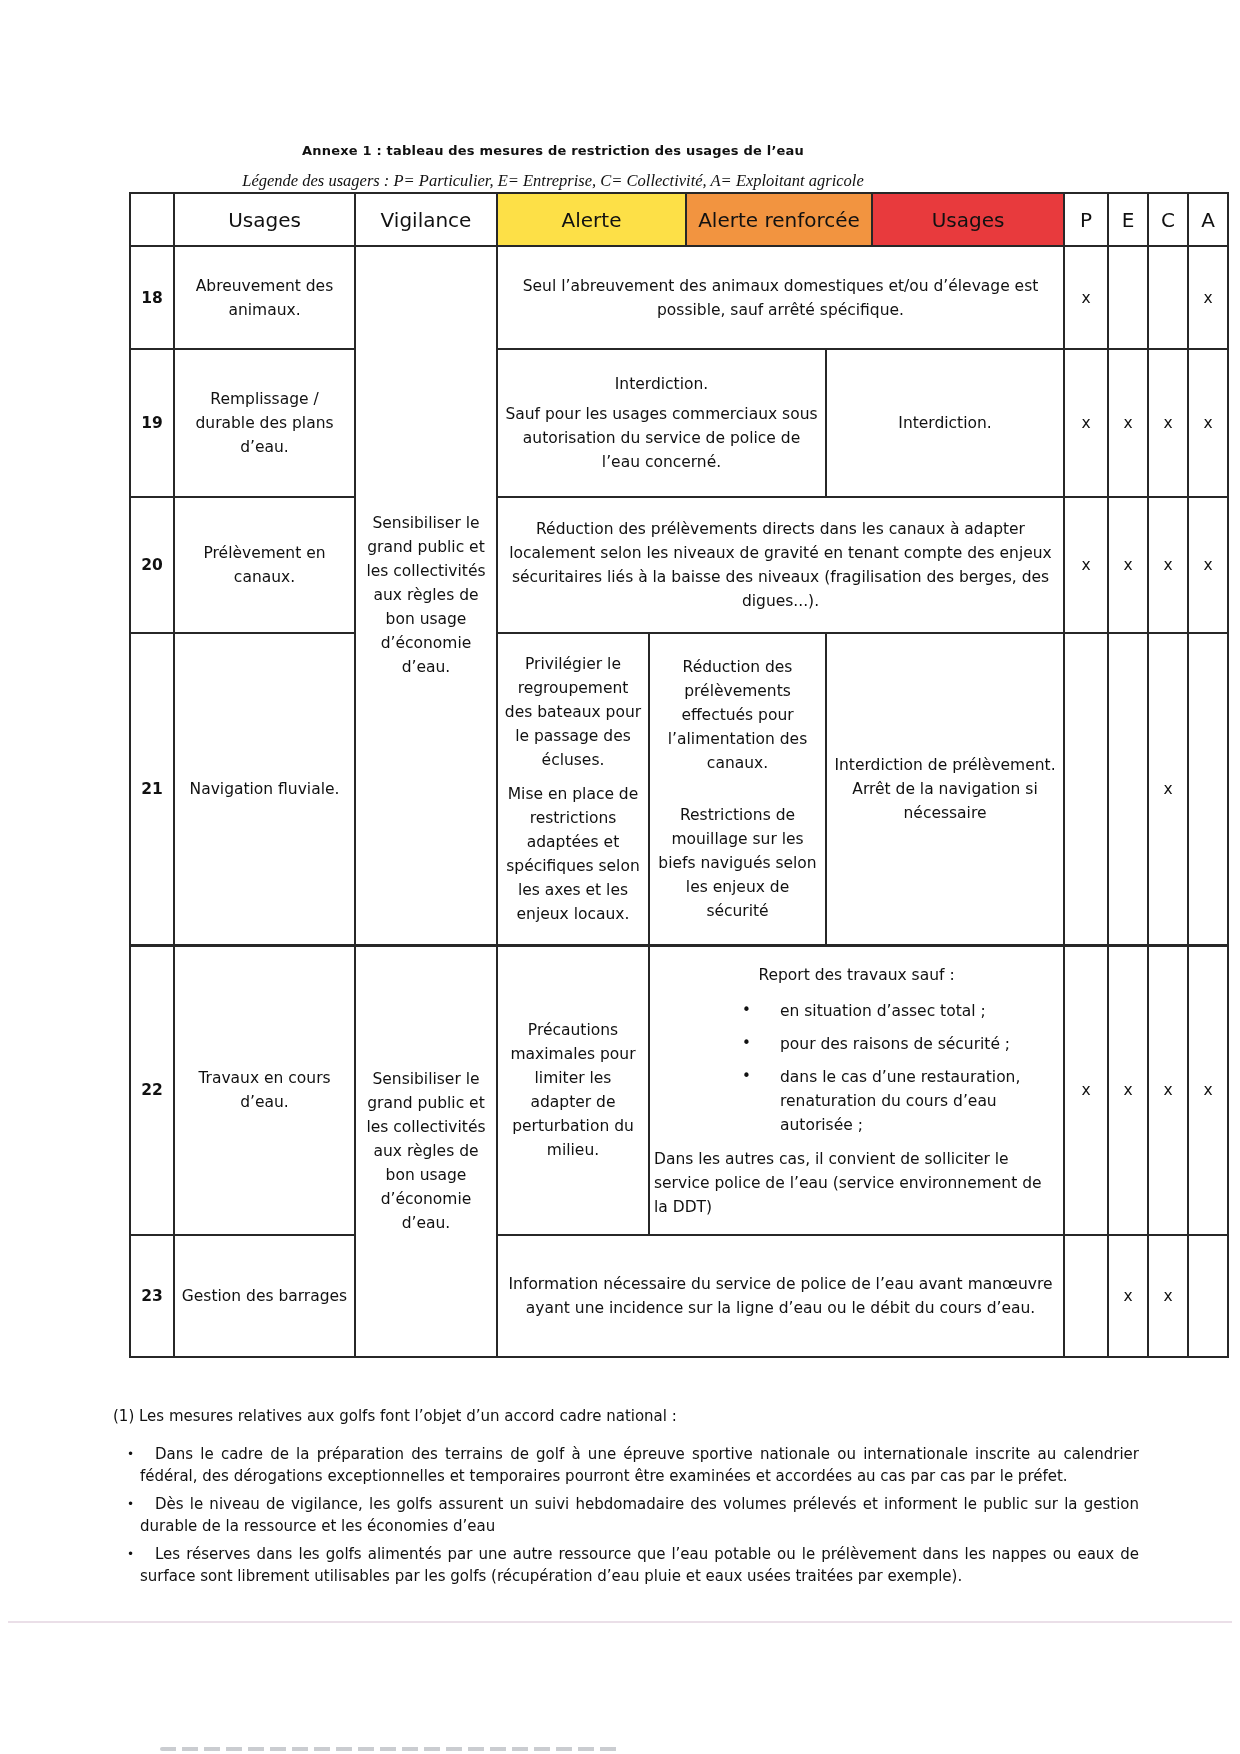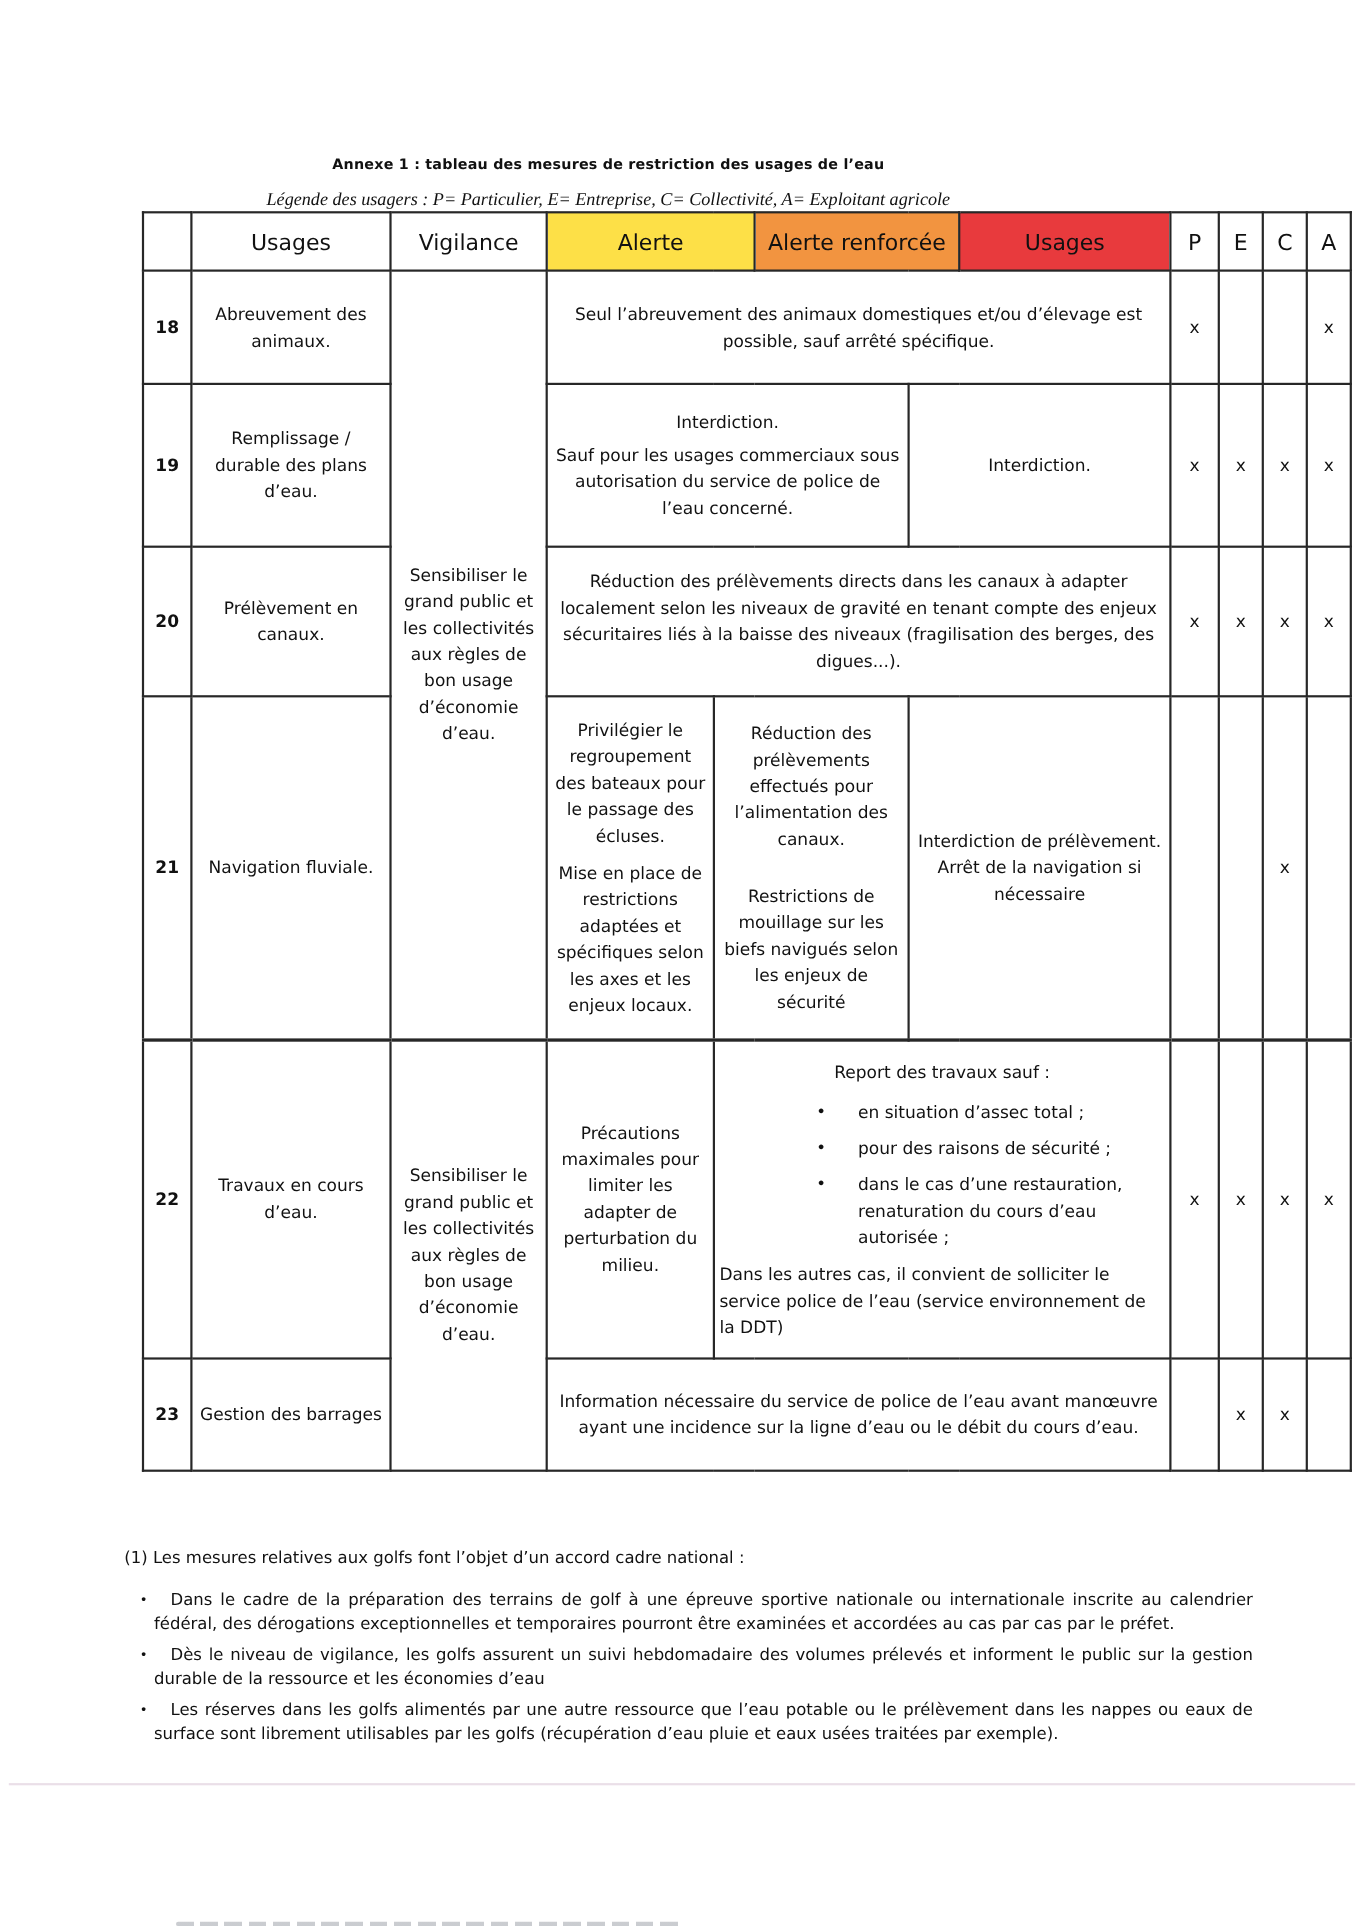--- a/index.html
+++ b/index.html
@@ -172,21 +172,21 @@
             <li>dans le cas d’une restauration, renaturation du cours d’eau autorisée ;</li>
           </ul>
           <div class="report-other">Dans les autres cas, il convient de solliciter le service police de l’eau (service environnement de la DDT)</div>
         </td>
         <td class="markcell">x</td>
         <td class="markcell">x</td>
         <td class="markcell">x</td>
         <td class="markcell">x</td>
       </tr>
 
-      <tr style="height:102px">
+      <tr style="height:122px">
         <td class="numcell">23</td>
         <td>Gestion des barrages</td>
         <td colspan="5">Information nécessaire du service de police de l’eau avant manœuvre ayant une incidence sur la ligne d’eau ou le débit du cours d’eau.</td>
         <td class="markcell"></td>
         <td class="markcell">x</td>
         <td class="markcell">x</td>
         <td class="markcell"></td>
       </tr>
     </tbody>
       </table>

